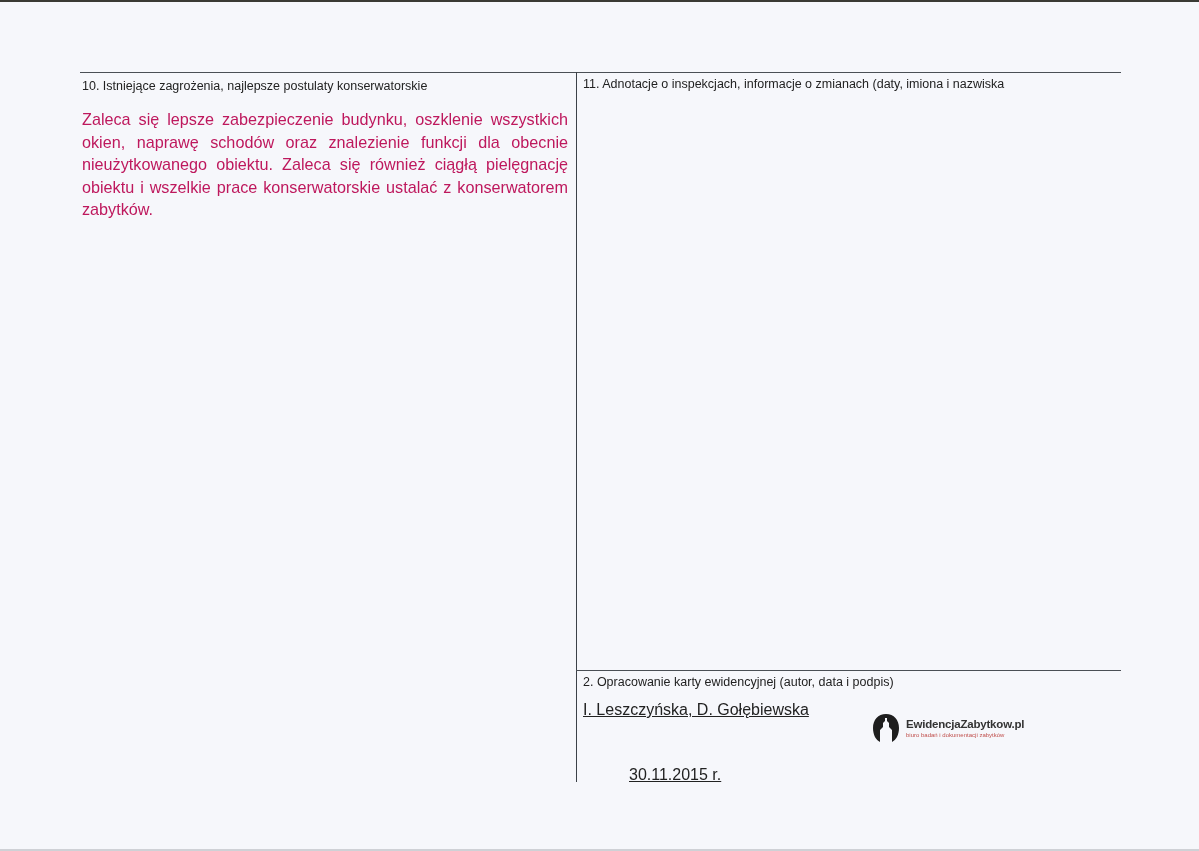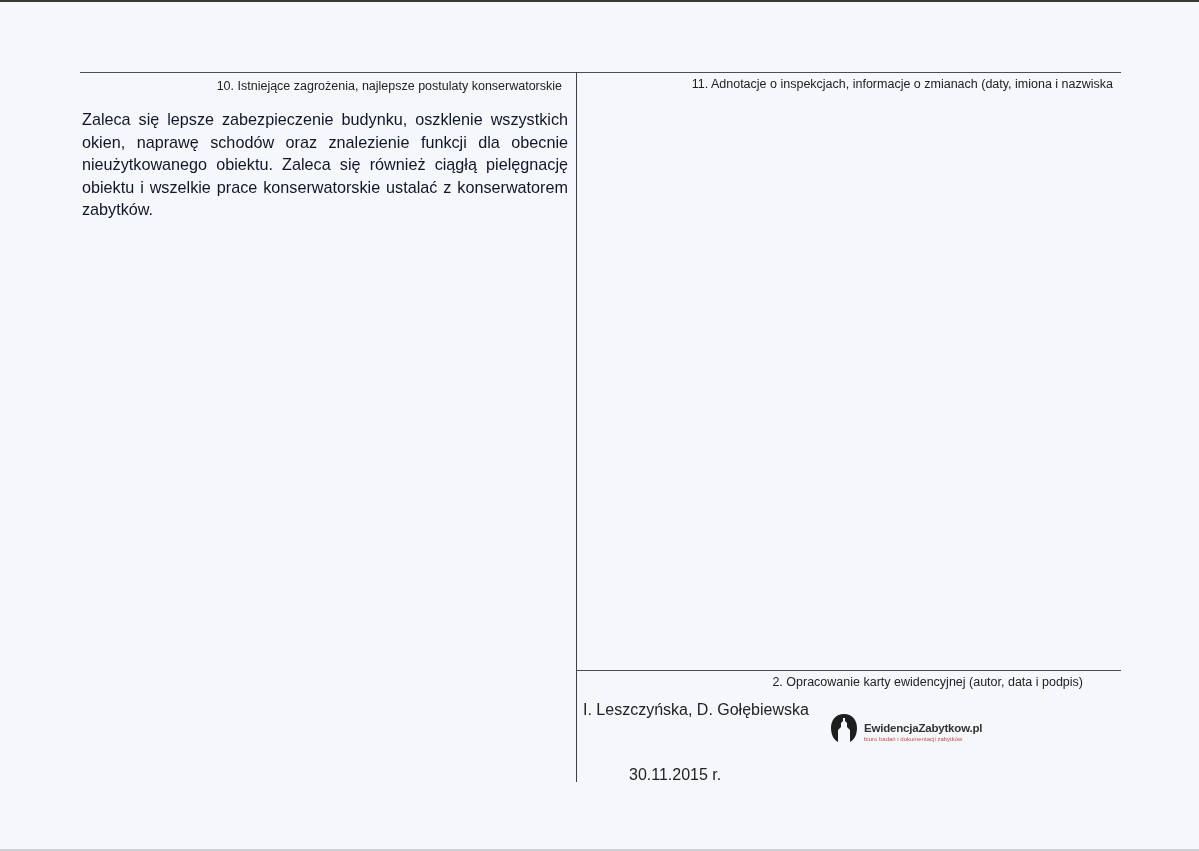--- a/index.html
+++ b/index.html
@@ -6,26 +6,26 @@
   body {
     width:1199px; height:851px; position:relative; overflow:hidden;
     background:#f6f7fb;
     font-family:"Liberation Sans", "DejaVu Sans", sans-serif;
     color:#1f1f1f;
   }
   .page-top-shadow { position:absolute; left:0; top:0; width:1199px; height:2px; background:#3a3a34; }
   .page-bottom-edge { position:absolute; left:0; bottom:0; width:1199px; height:2px; background:#cfd1d6; }
   .hline { position:absolute; height:1px; background:#4a4f55; }
   .vline { position:absolute; width:1px; background:#3c4148; }
-  .section-label { position:absolute; font-size:12.5px; line-height:17px; color:#222;text-align:right; }
+  .section-label { position:absolute; font-size:12.5px; line-height:17px; color:#222; }
   .body-text {
-    position:absolute; font-size:16.2px; line-height:22.5px; color:#0f172a;
+    position:absolute; font-size:16.2px; line-height:22.5px; color:#be185d;
     text-align:justify; text-align-last:left;
   }
-  .sig-line { position:absolute; font-size:16px; line-height:22px; color:#222; }
+  .sig-line { position:absolute; font-size:16px; line-height:22px; color:#222;text-decoration:underline; }
   .logo { position:absolute; display:flex; align-items:center; }
   .logo-mark { width:28px; height:30px; margin-right:6px; }
   .logo-title { font-size:11.5px; font-weight:bold; color:#333; letter-spacing:-0.2px; line-height:13px; }
   .logo-sub { font-size:6px; color:#c0504d; line-height:8px; }
 </style>
 </head>
 <body>
 
 <div class="page-top-shadow"></div>
 
@@ -37,21 +37,21 @@
 <div class="body-text" style="left:82px; top:108px; width:486px;">Zaleca się lepsze zabezpieczenie budynku, oszklenie wszystkich okien, naprawę schodów oraz znalezienie funkcji dla obecnie nieużytkowanego obiektu. Zaleca się również ciągłą pielęgnację obiektu i wszelkie prace konserwatorskie ustalać z konserwatorem zabytków.</div>
 
 <div class="section-label" style="left:583px; top:76px; width:530px;">
   <div>11. Adnotacje o inspekcjach, informacje o zmianach (daty, imiona i nazwiska</div>
 </div>
 
 <div class="section-label" style="left:583px; top:674px; width:500px;">2. Opracowanie karty ewidencyjnej (autor, data i podpis)</div>
 <div class="sig-line" style="left:583px; top:699px;">I. Leszczyńska, D. Gołębiewska</div>
 <div class="sig-line" style="left:583px; top:764px;margin-left:46px;">30.11.2015 r.</div>
 
-<div class="logo" style="left:830px; top:713px;align-items:flex-end;">
+<div class="logo" style="left:872px; top:713px;">
   <svg class="logo-mark" viewBox="0 0 28 30">
     <path d="M14 1 C6 1 1 7 1 15 C1 22 4 27 8 29 L8 17 L11 14 L11 10 L13 8 L13 5 L15 5 L15 8 L17 10 L17 14 L20 17 L20 29 C24 27 27 22 27 15 C27 7 22 1 14 1 Z" fill="#1e1e1e"></path>
   </svg>
   <div>
     <div class="logo-title">EwidencjaZabytkow.pl</div>
     <div class="logo-sub">biuro badań i dokumentacji zabytków</div>
   </div>
 </div>
 
 <div class="page-bottom-edge"></div>

